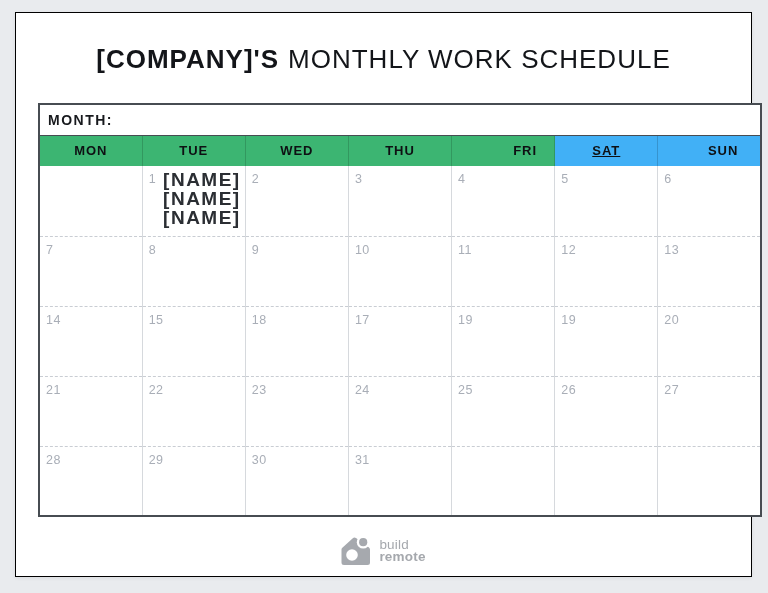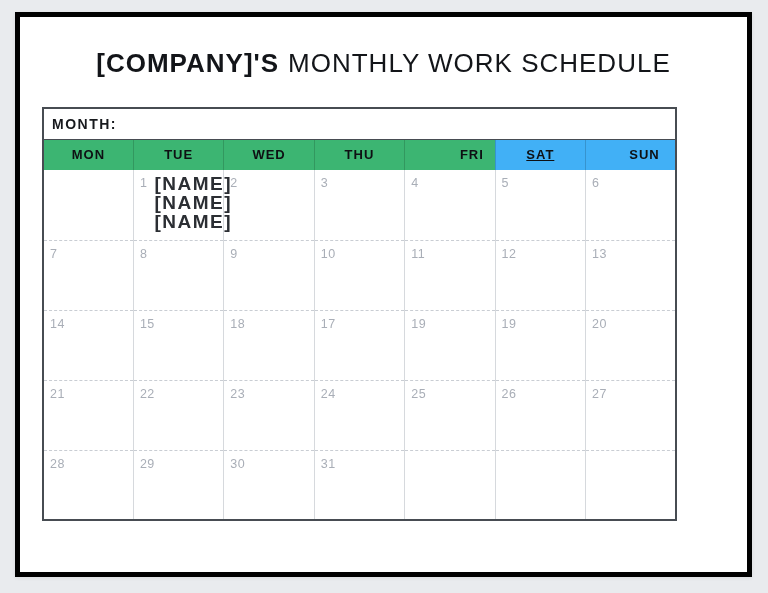--- a/index.html
+++ b/index.html
@@ -8,38 +8,38 @@
     background: #e9ebee;
     font-family: "Liberation Sans", sans-serif;
     position: relative;
     overflow: hidden;
   }
   .card {
     position: absolute;
     left: 15px; top: 12px;
     width: 737px; height: 565px;
     background: #ffffff;
-    border: 5px solid #000000;
+    border: 1px solid #000000;
     box-shadow: 0 1px 4px rgba(0,0,0,0.07);
   }
   .title {
     text-align: center;
     margin-top: 31px;
     font-size: 26px;
     font-weight: 500;
     letter-spacing: 1px;
     color: #131519;
     white-space: nowrap;
   }
   .title .title-bold { font-weight: 800; margin-right: 9px; }
 
   table.schedule {
     position: absolute;
     left: 22px; top: 90px;
-    width: 635px;
+    width: 724px;
     border-collapse: collapse;
     table-layout: fixed;
     border: 2px solid #474c52;
     background: #fdba74;
   }
   th.month-cell {
     height: 31px;
     text-align: left;
     padding-left: 8px;
     font-size: 14px;
@@ -321,14 +321,26 @@
           </td>
           <td>
             <div class="cell-wrap">
               <span class="date-num"></span>
             </div>
           </td>
         </tr>
       </tbody>
   </table>
 
+  <div class="footer-logo">
+    <svg width="31" height="30" viewBox="0 0 31 30">
+      <path d="M13.5 4 L26.5 13.5 V26.5 H3 V13.5 Z" fill="#a6a9ae" stroke="#a6a9ae" stroke-width="5" stroke-linejoin="round"></path>
+      <circle cx="11" cy="19" r="5.8" fill="#ffffff"></circle>
+      <circle cx="22.2" cy="6.2" r="6.4" fill="#ffffff"></circle>
+      <circle cx="22.2" cy="6.2" r="4.1" fill="#a6a9ae"></circle>
+    </svg>
+    <div class="logo-text">
+      <div>build</div>
+      <div class="lt-bold">remote</div>
+    </div>
+  </div>
 
 </div>
 
 </body></html>

